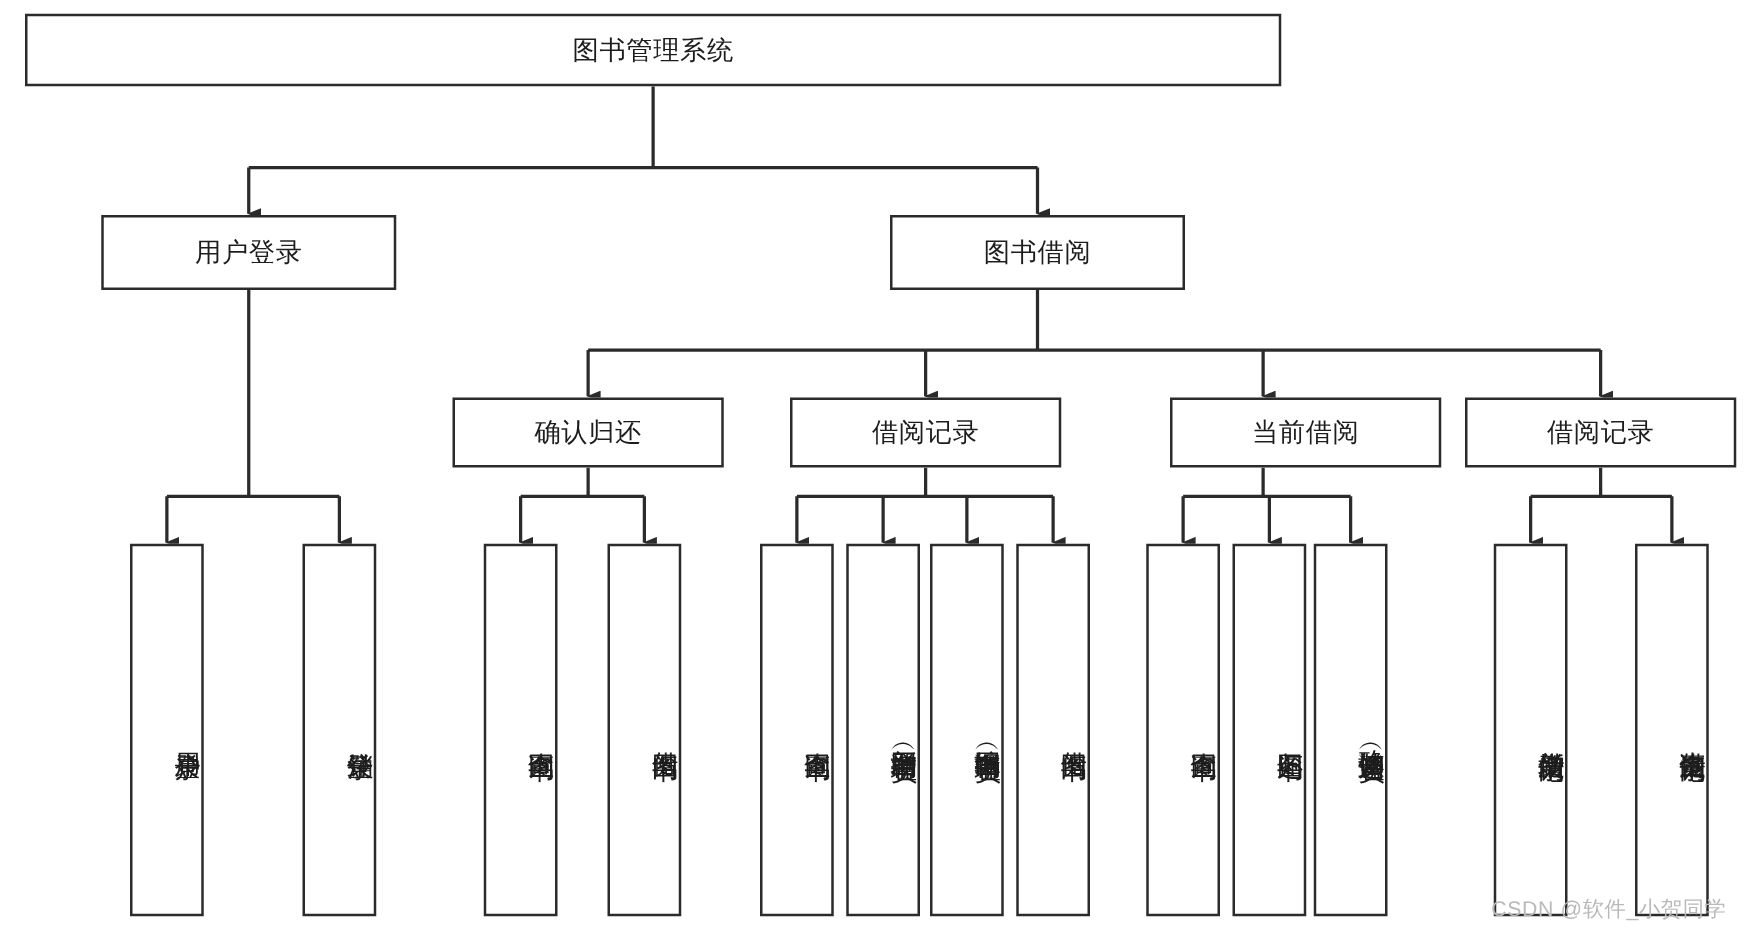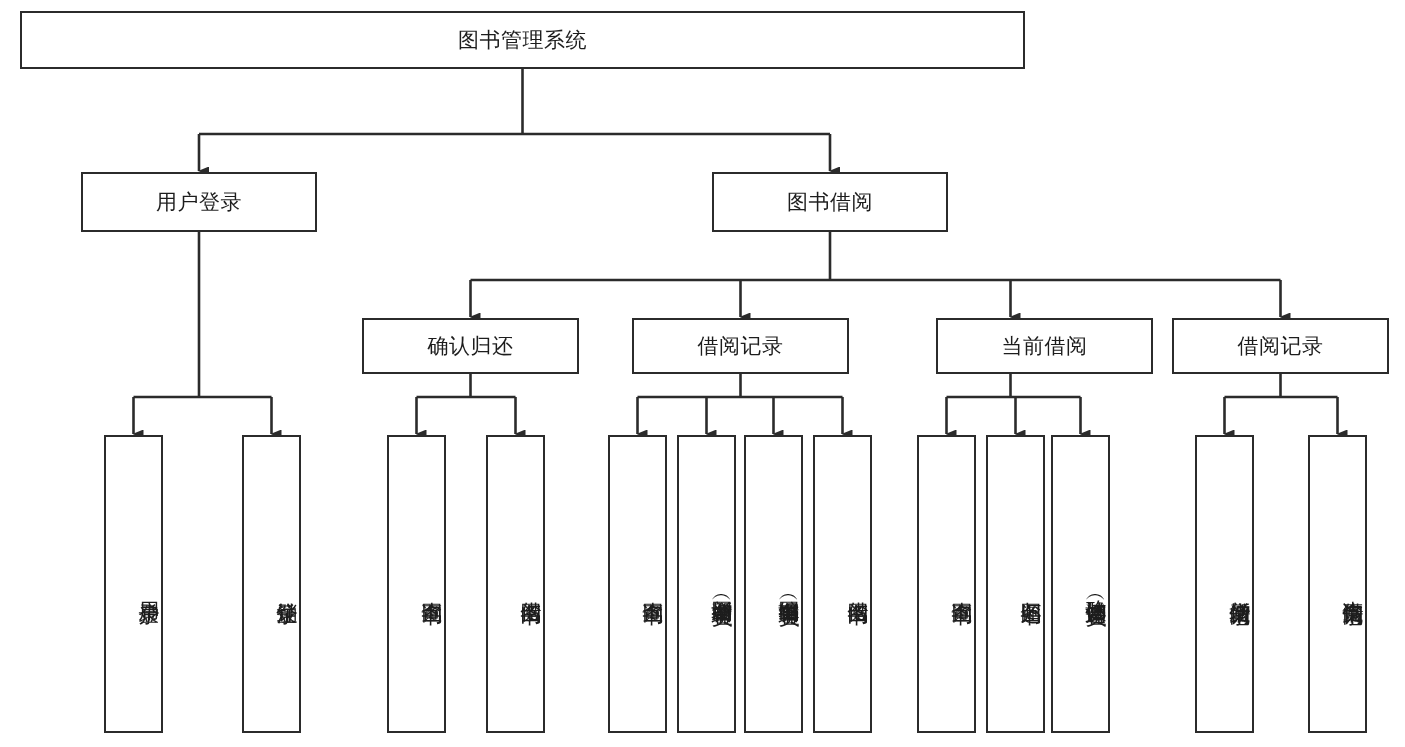--- a/index.html
+++ b/index.html
@@ -164,13 +164,14 @@
       <div class="node vert" style="left: 1051px; top: 435px; width: 59px; height: 298px;">
         <span class="vlabel">确认归还（管理员）</span>
       </div>
       <div class="node vert" style="left: 1195px; top: 435px; width: 59px; height: 298px;">
         <span class="vlabel">新增借阅记录</span>
       </div>
       <div class="node vert" style="left: 1308px; top: 435px; width: 59px; height: 298px;">
         <span class="vlabel">查询借阅记录</span>
       </div>
     </div>
+  <div class="watermark" style="left: 1193px; top: 716px;">CSDN @软件_小贺同学</div>
 </div>
 
 </body></html>

